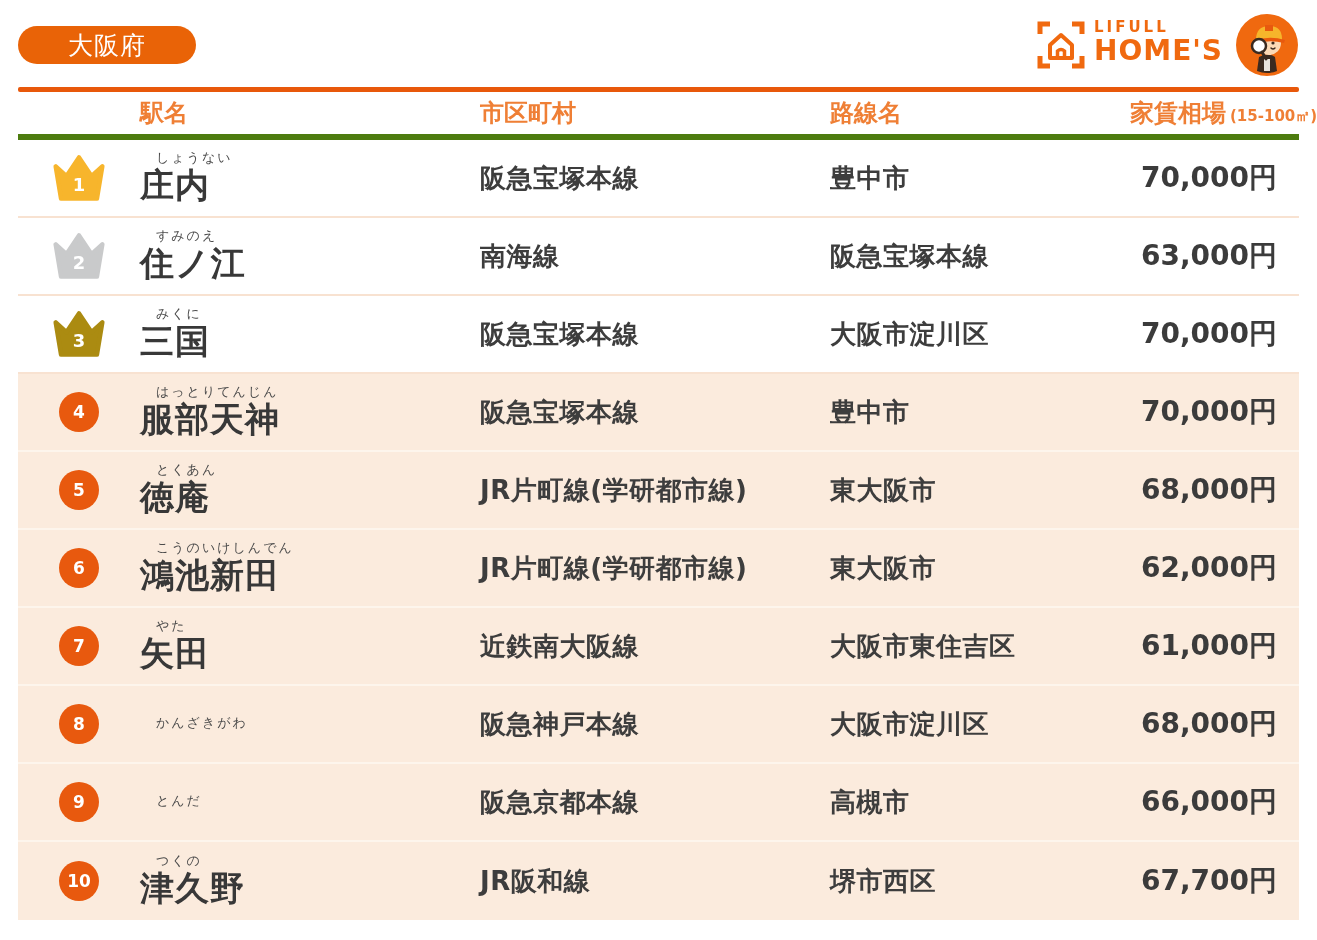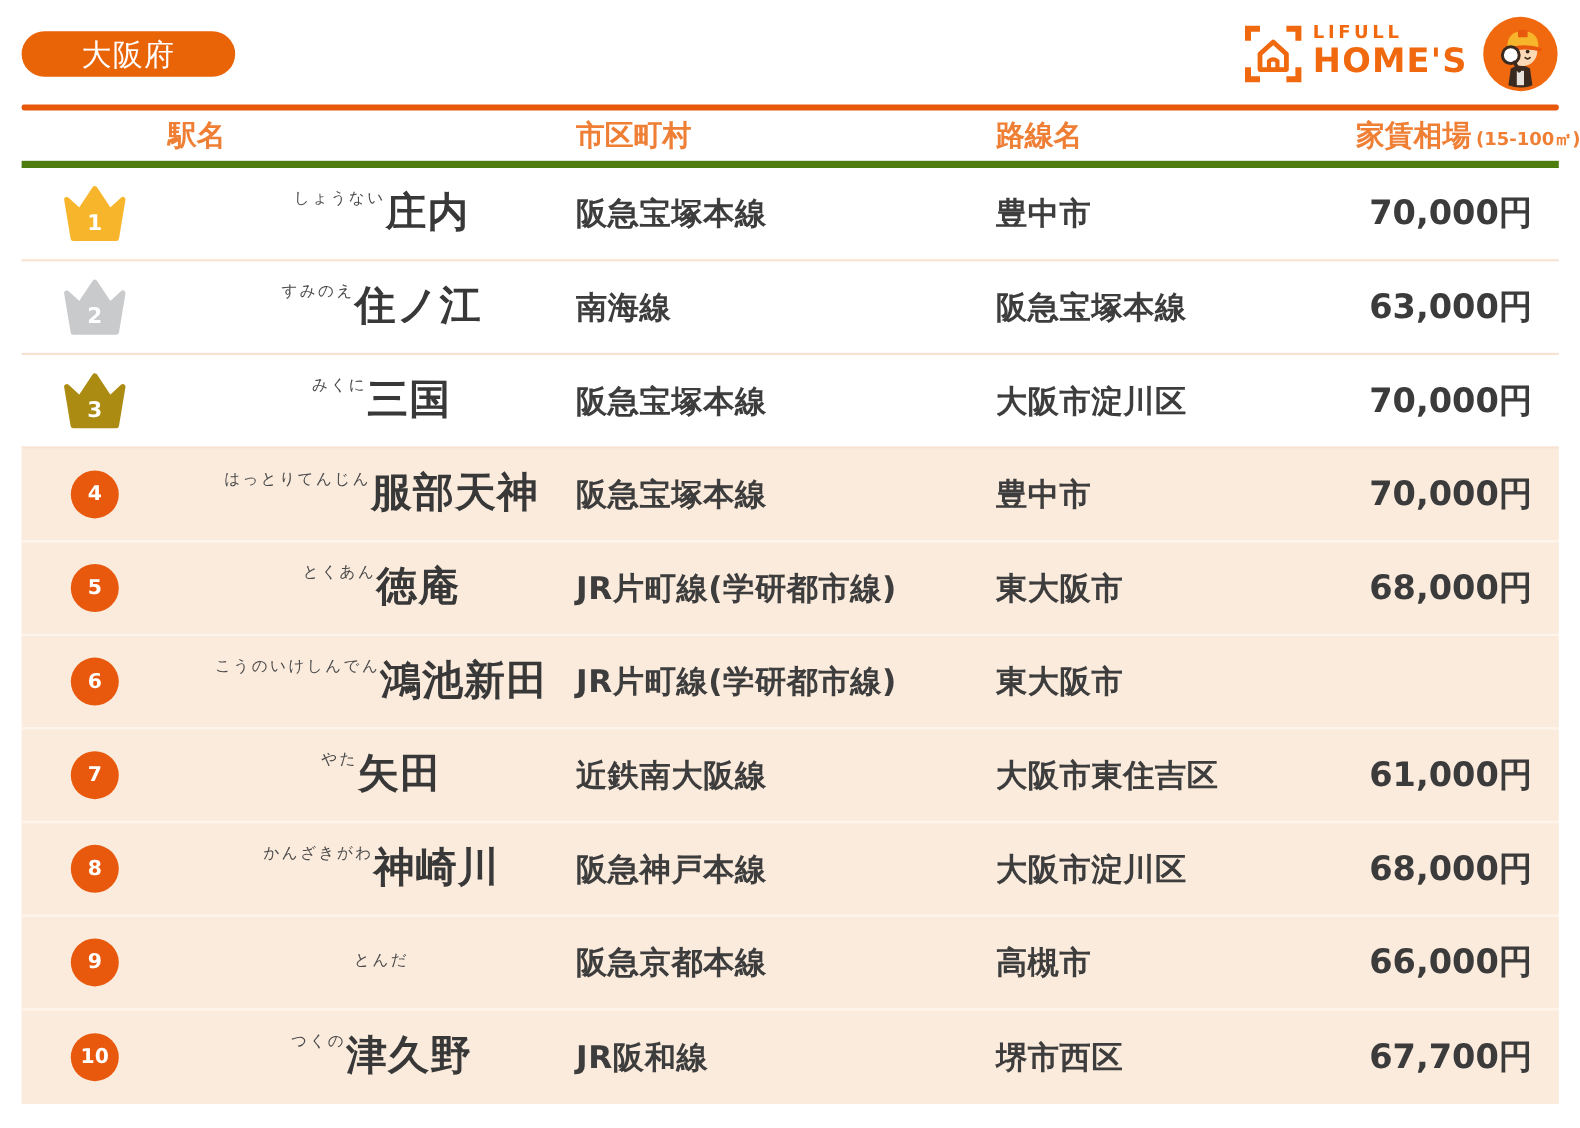--- a/index.html
+++ b/index.html
@@ -38,21 +38,21 @@
   .cell.rank { display:flex; align-items:center; justify-content:center; }
   .crown { width:58px; height:52px; }
   .crown path { stroke-width:5; stroke-linejoin:round; }
   .crown.gold path   { fill:#F7B52C; stroke:#F7B52C; }
   .crown.silver path { fill:#C9CACB; stroke:#C9CACB; }
   .crown.bronze path { fill:#AB8B11; stroke:#AB8B11; }
   .crown text { fill:#ffffff; font-size:20px; font-weight:bold; font-family:"DejaVu Sans",sans-serif; }
   .rank-circle { width:40px; height:40px; border-radius:50%; background:#E8590E; color:#fff;
                  display:flex; align-items:center; justify-content:center; font-size:17px; font-weight:bold; }
 
-  .cell.station { display:flex; flex-direction:row; justify-content:center; line-height:1.1; }
+  .cell.station { display:flex; flex-direction:column; justify-content:center; line-height:1.1; }
   .furigana { font-size:13px; color:#4b4b4b; letter-spacing:2px; padding-left:16px; margin-bottom:2px; }
   .station-name { font-size:34px; font-weight:bold; color:#383838; letter-spacing:1px; }
   .cell.line, .cell.city { font-size:26px; font-weight:600; color:#3d3d3d; letter-spacing:.5px; }
   .cell.rent { font-size:28px; font-weight:600; color:#3b3b3b; text-align:right; padding-right:22px; }
 </style>
 </head>
 <body>
 
 <div class="page">
 
@@ -186,20 +186,21 @@
     <div class="grid-row row rest">
       <div class="cell rank">
         <div class="rank-circle">6</div>
       </div>
       <div class="cell station">
         <span class="furigana">こうのいけしんでん</span>
         <span class="station-name">鴻池新田</span>
       </div>
       <div class="cell line">JR片町線(学研都市線)</div>
       <div class="cell city">東大阪市</div>
+      <div class="cell rent">62,000円</div>
     </div>
 
     <div class="grid-row row rest">
       <div class="cell rank">
         <div class="rank-circle">7</div>
       </div>
       <div class="cell station">
         <span class="furigana">やた</span>
         <span class="station-name">矢田</span>
       </div>
@@ -207,21 +208,20 @@
       <div class="cell city">大阪市東住吉区</div>
       <div class="cell rent">61,000円</div>
     </div>
 
     <div class="grid-row row rest">
       <div class="cell rank">
         <div class="rank-circle">8</div>
       </div>
       <div class="cell station">
         <span class="furigana">かんざきがわ</span>
-        <span class="station-name">神崎川</span>
       </div>
       <div class="cell line">阪急神戸本線</div>
       <div class="cell city">大阪市淀川区</div>
       <div class="cell rent">68,000円</div>
     </div>
 
     <div class="grid-row row rest">
       <div class="cell rank">
         <div class="rank-circle">9</div>
       </div>

